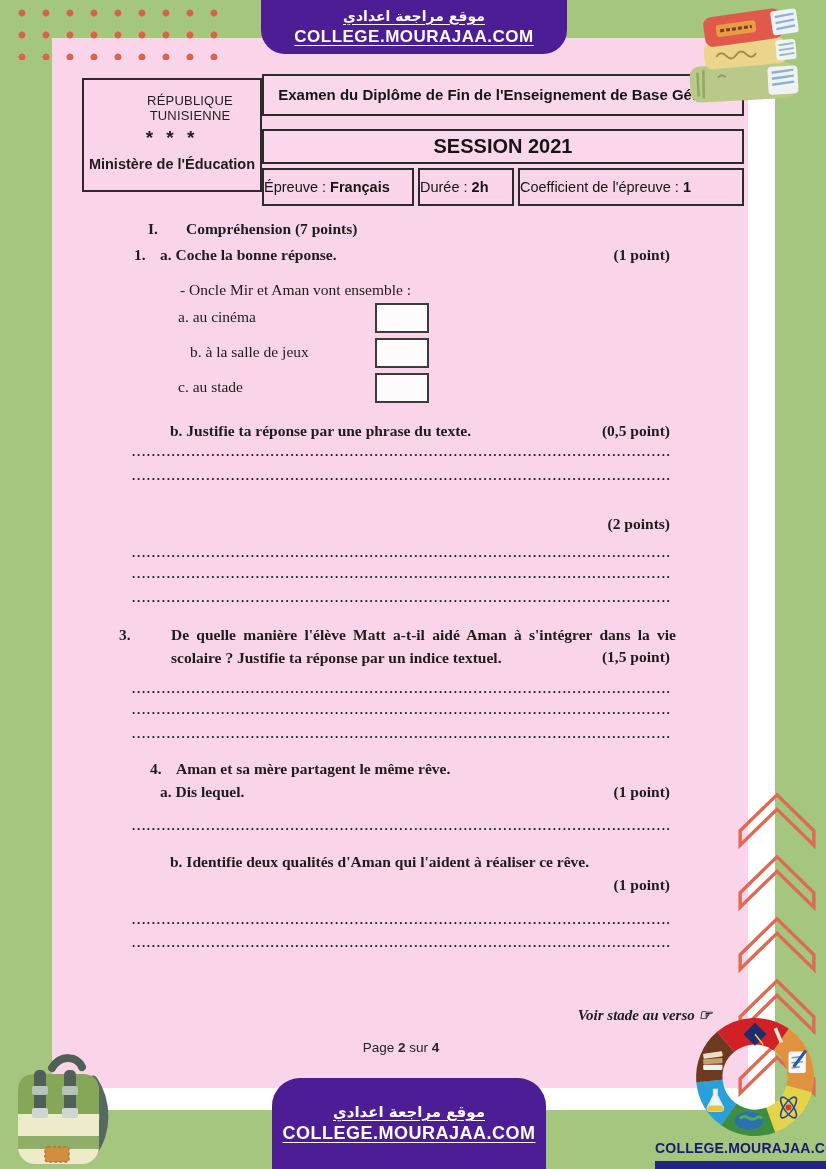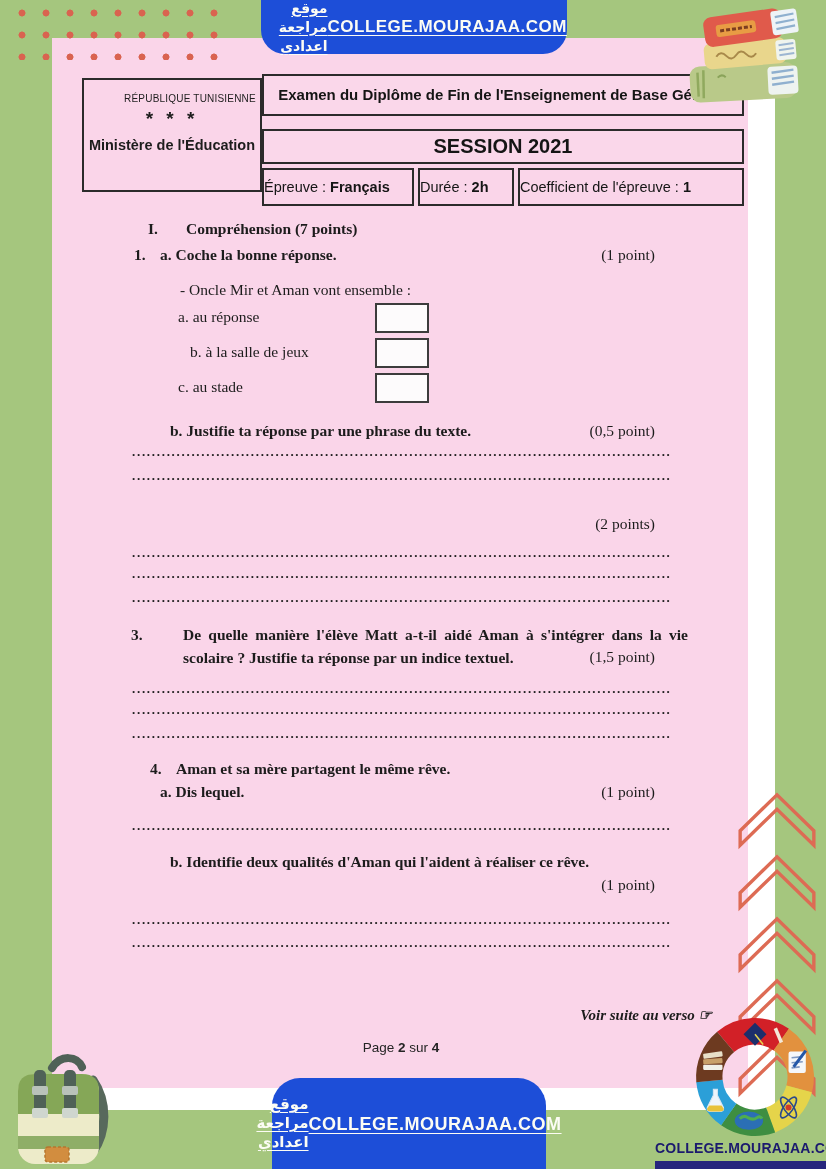--- a/index.html
+++ b/index.html
@@ -10,50 +10,50 @@
   
   .dot-grid{
     position:absolute;left:4px;top:0;width:214px;height:60px;z-index:6;
     background-image:radial-gradient(circle,#d96350 3.2px,rgba(0,0,0,0) 3.8px);
     background-size:24px 22px;background-position:6px 2px;
   }
   
   .page{position:absolute;left:52px;top:38px;width:723px;height:1072px;background:#ffffff;z-index:2;}
   .page-pink{position:absolute;left:0;top:0;right:27px;bottom:22px;background:#fad5e9;}
   
-  .blob{position:absolute;background:#1d4ed8;z-index:5;display:flex;align-items:center;justify-content:center;}
+  .blob{position:absolute;background:#4c1d95;z-index:5;display:flex;flex-direction:column;align-items:center;justify-content:center;}
   .blob-top{left:261px;top:0;width:306px;height:54px;border-radius:0 0 24px 24px;}
   .blob-bottom{left:272px;top:1078px;width:274px;height:91px;border-radius:28px 28px 0 0;}
   .site-ar{font-family:"DejaVu Sans",sans-serif;font-weight:bold;font-size:14px;color:#fcfcf4;
     text-decoration:underline;text-underline-offset:3px;direction:rtl;line-height:19px;}
   .site-domain{font-weight:bold;font-size:17px;color:#fcfcf4;letter-spacing:.5px;
     text-decoration:underline;text-underline-offset:3px;line-height:22px;}
   .blob-bottom .site-ar{font-size:15px;}
   .blob-bottom .site-domain{font-size:18px;}
   
   .hdr-left{position:absolute;left:30px;top:40px;width:176px;height:110px;border:2px solid #2b2b2b;
     text-align:center;color:#1d1d1d;}
-  .hdr-country{font-size:10px;margin-top:13px;letter-spacing:.2px;margin-left:36px;}
+  .hdr-country{font-size:13px;margin-top:13px;letter-spacing:.2px;margin-left:36px;}
   .hdr-stars{font-size:19px;font-weight:bold;margin-top:8px;line-height:14px;letter-spacing:4px;}
   .hdr-ministry{font-size:14.5px;font-weight:bold;margin-top:11px;}
   .hdr-right{position:absolute;left:210px;top:36px;width:482px;color:#151515;}
   .hdr-row{border:2px solid #2b2b2b;text-align:center;font-weight:bold;background:rgba(255,255,255,0.06);}
   .hdr-title{height:38px;line-height:38px;font-size:15px;white-space:nowrap;overflow:hidden;}
   .hdr-session{height:31px;line-height:31px;font-size:20px;margin-top:13px;}
   .hdr-row3{display:flex;gap:4px;margin-top:4px;}
   .hdr-cell{border:2px solid #2b2b2b;height:34px;line-height:34px;font-size:14.5px;font-weight:normal;white-space:nowrap;overflow:hidden;text-align:left;}
   .hdr-cell b{font-weight:bold;}
   .c1{width:148px;}.c2{width:92px;}.c3{flex:1;}
   
   .doc{position:absolute;left:80px;top:0;width:538px;height:1050px;
     font-family:"Liberation Serif",serif;font-weight:bold;font-size:15.5px;color:#1c1c1c;}
   .doc > div{position:absolute;}
   .num{display:inline-block;width:26px;}
   .secnum{display:inline-block;width:38px;}
-  .pts{position:absolute;right:15px;font-weight:normal;padding-left:12px;}
+  .pts{position:absolute;right:0;font-weight:bold;padding-left:12px;}
   .regular{font-weight:normal;}
   .hang{padding-left:33px;text-indent:-26px;text-align:justify;line-height:23px;width:505px;}
   .checkbox{position:absolute;left:243px;width:50px;height:26px;background:#fdfbfc;border:2px solid #3c3c3c;}
   .dotline{left:0;width:538px;height:17px;overflow:hidden;white-space:nowrap;
     font-weight:bold;font-size:13px;letter-spacing:1.7px;line-height:17px;}
   .voir{font-style:italic;font-size:15px;}
   .pagenum{font-family:"Liberation Sans",sans-serif;font-weight:normal;font-size:13.5px;color:#242424;
     left:0;width:538px;text-align:center;}
   .pagenum b{font-weight:bold;}
   
@@ -102,40 +102,40 @@
         <span class="secnum">I.</span><span>Compréhension (7 points)</span>
       </div>
 
       <div style="top:208px;left:2px;">
         <span class="num">1.</span><span>a. Coche la bonne réponse.</span>
       </div>
       <div class="pts" style="top:208px;">(1 point)</div>
 
       <div class="regular" style="top:243px;left:48px;">- Oncle Mir et Aman vont ensemble :</div>
 
-      <div class="regular" style="top:270px;left:46px;">a.  au réponse</div>
+      <div class="regular" style="top:270px;left:46px;">a.  au cinéma</div>
       <div class="checkbox" style="top:265px;"></div>
       <div class="regular" style="top:305px;left:46px;margin-left:12px;">b.  à la salle de jeux</div>
       <div class="checkbox" style="top:300px;"></div>
       <div class="regular" style="top:340px;left:46px;">c.  au stade</div>
       <div class="checkbox" style="top:335px;"></div>
 
       <div style="top:384px;left:38px;">b. Justifie ta réponse par une phrase du texte.</div>
       <div class="pts" style="top:384px;">(0,5 point)</div>
 
       <div class="dotline" style="top:405px;">......................................................................................................................................</div>
       <div class="dotline" style="top:429px;">......................................................................................................................................</div>
 
       <div class="pts" style="top:477px;">(2 points)</div>
 
       <div class="dotline" style="top:506px;">......................................................................................................................................</div>
       <div class="dotline" style="top:527px;">......................................................................................................................................</div>
       <div class="dotline" style="top:551px;">......................................................................................................................................</div>
 
-      <div class="hang" style="top:585px;left:18px;">
+      <div class="hang" style="top:585px;left:6px;">
         <span class="num">3.</span><span>De quelle manière l'élève Matt a-t-il aidé Aman à s'intégrer dans la vie scolaire ?  Justifie ta réponse par un indice textuel.</span>
       </div>
       <div class="pts" style="top:610px;">(1,5 point)</div>
 
       <div class="dotline" style="top:642px;">......................................................................................................................................</div>
       <div class="dotline" style="top:663px;">......................................................................................................................................</div>
       <div class="dotline" style="top:687px;">......................................................................................................................................</div>
 
       <div style="top:722px;left:18px;">
         <span class="num">4.</span><span>Aman et sa mère partagent le même rêve.</span>
@@ -144,21 +144,21 @@
       <div class="pts" style="top:745px;">(1 point)</div>
 
       <div class="dotline" style="top:779px;">......................................................................................................................................</div>
 
       <div style="top:815px;left:38px;">b.  Identifie  deux qualités d'Aman qui l'aident à réaliser ce rêve.</div>
       <div class="pts" style="top:838px;">(1 point)</div>
 
       <div class="dotline" style="top:873px;">......................................................................................................................................</div>
       <div class="dotline" style="top:896px;">......................................................................................................................................</div>
 
-      <div class="voir" style="top:968px;right:-42px;">Voir suite au verso ☞</div>
+      <div class="voir" style="top:968px;right:-42px;">Voir stade au verso ☞</div>
 
       <div class="pagenum" style="top:1002px;">
         <span>Page </span><b>2</b><span> sur </span><b>4</b>
       </div>
 
     </div>
   </div>
 </div>
 
 <svg class="books" viewBox="0 0 128 104">

